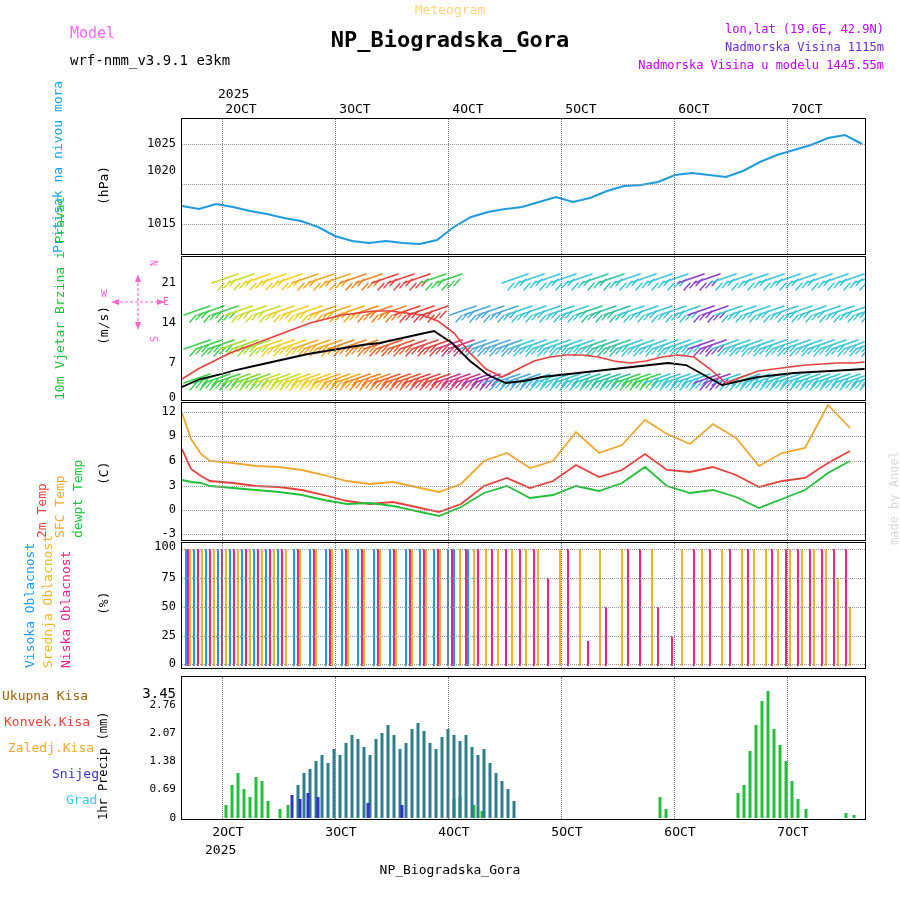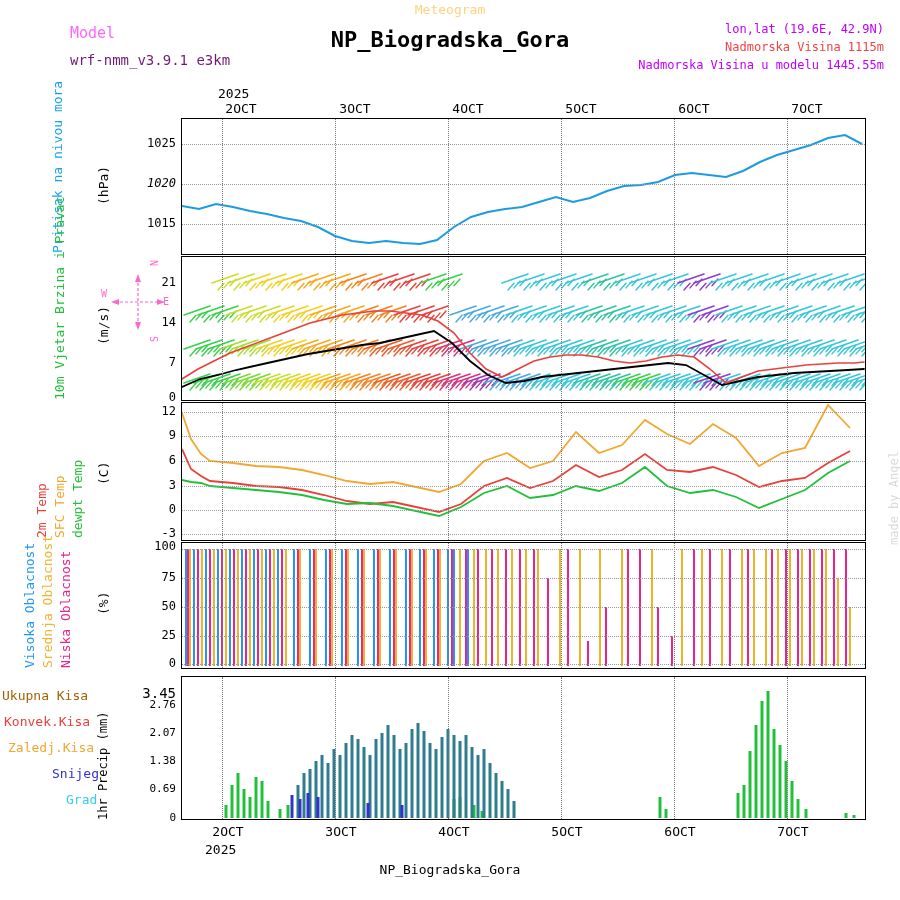--- a/index.html
+++ b/index.html
@@ -9,23 +9,23 @@
     overflow:hidden;position:relative;
   }
   .root{position:absolute;left:0;top:0;width:900px;height:900px;}
   .abs{position:absolute;}
   .t{white-space:pre;}
   
   #meteogram-title{left:450px;top:2px;transform:translateX(-50%);color:#ffd27f;font-size:13px;}
   #main-title{left:450px;top:27px;transform:translateX(-50%);font-size:22px;font-weight:bold;color:#000;
     font-family:"DejaVu Sans Mono","Liberation Mono",monospace;}
   #model-label{left:70px;top:24px;color:#ff66ff;font-size:15px;}
-  #model-name{left:70px;top:52px;color:#701a75;font-size:14px;}
+  #model-name{left:70px;top:52px;color:#000000;font-size:14px;}
   #lonlat{right:16px;top:22px;color:#c000ff;font-size:12px;text-align:right;}
-  #nadm1{right:16px;top:40px;color:#ef4444;font-size:12px;text-align:left;}
+  #nadm1{right:16px;top:40px;color:#6d28d9;font-size:12px;text-align:left;}
   #nadm2{right:16px;top:58px;color:#c000ff;font-size:12px;text-align:right;}
   #madeby{left:887px;top:545px;color:#d9d9d9;font-size:12px;transform-origin:0 0;transform:rotate(-90deg);}
   
   .panel{position:absolute;border:1px solid #000;background:#fff;box-sizing:border-box;}
   .vgrid{position:absolute;top:0;bottom:0;width:0;border-left:1px dotted #777;}
   .hgrid{position:absolute;left:0;right:0;height:0;border-top:1px dotted #999;}
   .ytick{position:absolute;right:0;font-size:12px;color:#000;text-align:right;transform:translateY(-50%);}
   .xtick{position:absolute;font-size:13px;color:#000;transform:translateX(-50%);}
   svg{display:block;}
   .ylabel{font-size:13px;}
@@ -64,21 +64,21 @@
     <div class="vgrid" style="left:605px;"></div>
     <div class="hgrid" style="top:105px;"></div>
     <div class="hgrid" style="top:65px;"></div>
     <div class="hgrid" style="top:25px;"></div>
     <svg width="683" height="135" viewBox="0 0 683 135">
       <polyline fill="none" stroke="#1e9be0" stroke-width="2" points="0,87 17,90 34,85 51,88 68,92 85,95 102,99 119,102 136,108 153,117 170,122 187,124 204,122 221,124 238,125 255,121 272,108 289,98 306,93 323,90 340,88 357,83 374,78 391,83 408,79 425,72 442,67 459,66 476,63 493,56 510,54 527,56 544,58 561,52 578,43 595,36 612,31 629,26 646,19 663,16 680,25"></polyline>
     </svg>
   </div>
   <div class="abs" style="left:120px;top:118px;width:56px;height:137px;">
     <div class="ytick t" style="top:25px;margin-left:48px;">1025</div>
-    <div class="ytick t" style="top:65px;font-style:italic;">1020</div>
+    <div class="ytick t" style="top:52px;">1020</div>
     <div class="ytick t" style="top:105px;">1015</div>
   </div>
   <div class="abs t ylabel" style="left:96px;top:205px;transform-origin:0 0;transform:rotate(-90deg);color:#000;">(hPa)</div>
   <div class="abs t ylabel" style="left:50px;top:253px;transform-origin:0 0;transform:rotate(-90deg);color:#19a3e6;">Pritisak na nivou mora</div>
 
   <div class="panel" style="left:181px;top:256px;width:685px;height:145px;">
     <div class="vgrid" style="left:40px;"></div>
     <div class="vgrid" style="left:153px;"></div>
     <div class="vgrid" style="left:266px;"></div>
     <div class="vgrid" style="left:379px;"></div>

